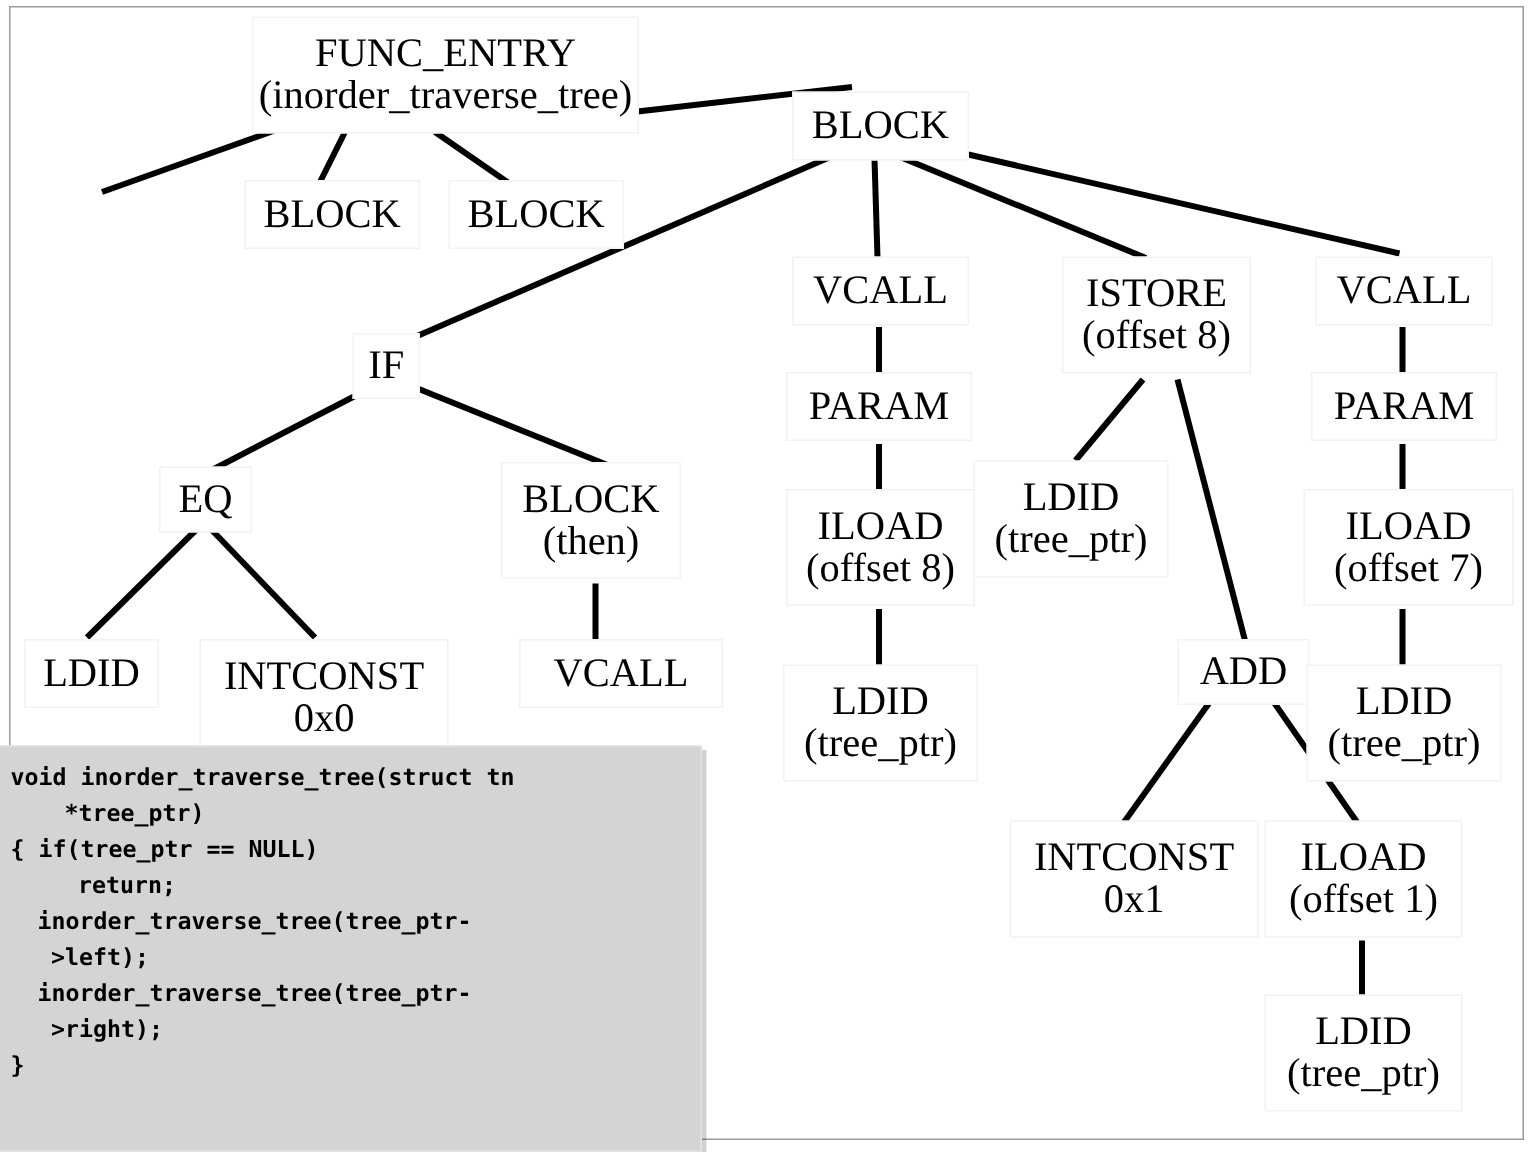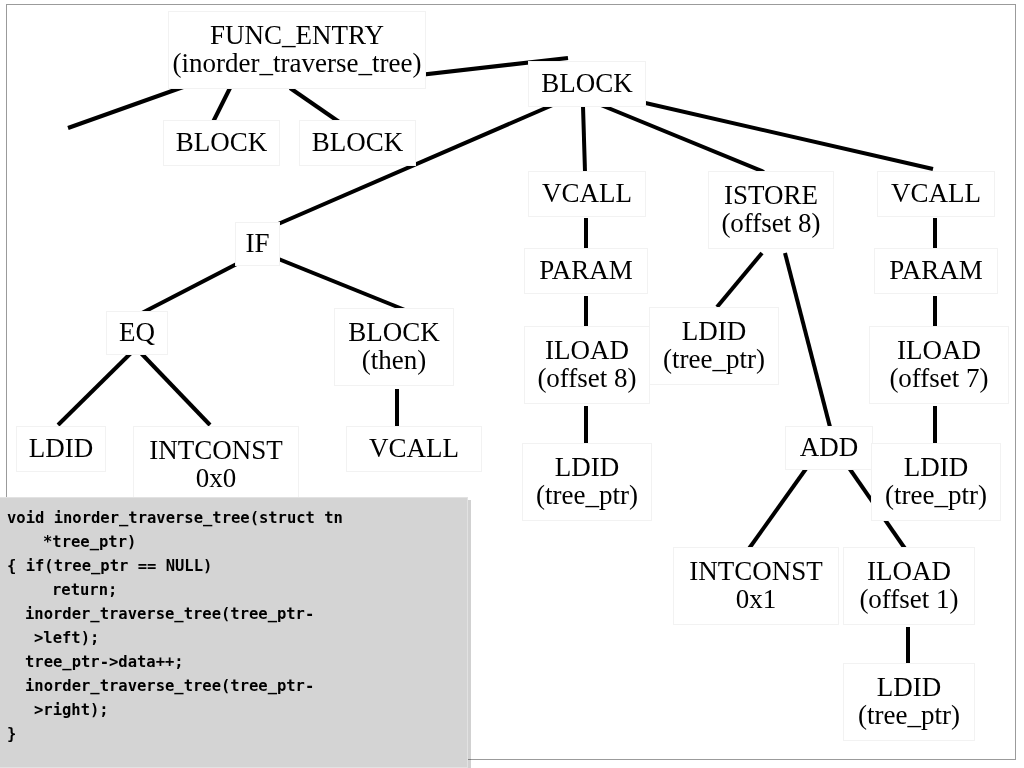--- a/index.html
+++ b/index.html
@@ -201,19 +201,18 @@
       </div>
   </div>
 
   <div id="code-box">
       <div class="cline" style="padding-left: 0px;">void inorder_traverse_tree(struct tn</div>
       <div class="cline" style="padding-left: 36px;">*tree_ptr)</div>
       <div class="cline" style="padding-left: 0px;">{ if(tree_ptr == NULL)</div>
       <div class="cline" style="padding-left: 45px;">return;</div>
       <div class="cline" style="padding-left: 18px;">inorder_traverse_tree(tree_ptr-</div>
       <div class="cline" style="padding-left: 27px;">&gt;left);</div>
-      <div class="cline" style="padding-left: 18px;">tree_ptr-&gt;data++;</div>
       <div class="cline" style="padding-left: 18px;">inorder_traverse_tree(tree_ptr-</div>
       <div class="cline" style="padding-left: 27px;">&gt;right);</div>
       <div class="cline" style="padding-left: 0px;">}</div>
     </div>
 
 </div>
 
 </body></html>

